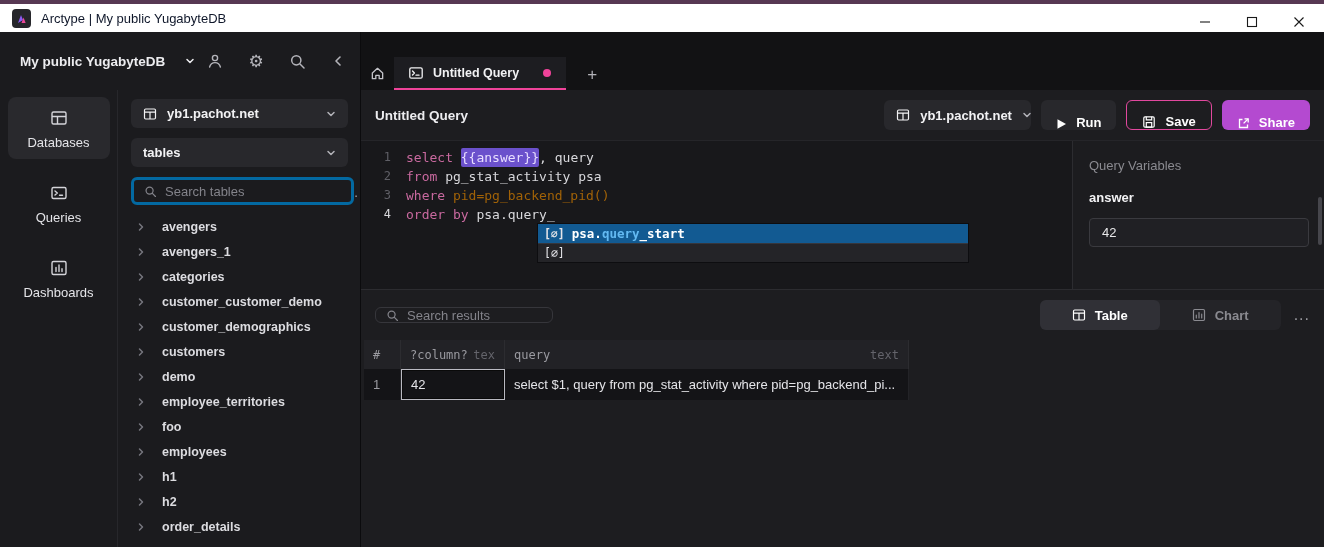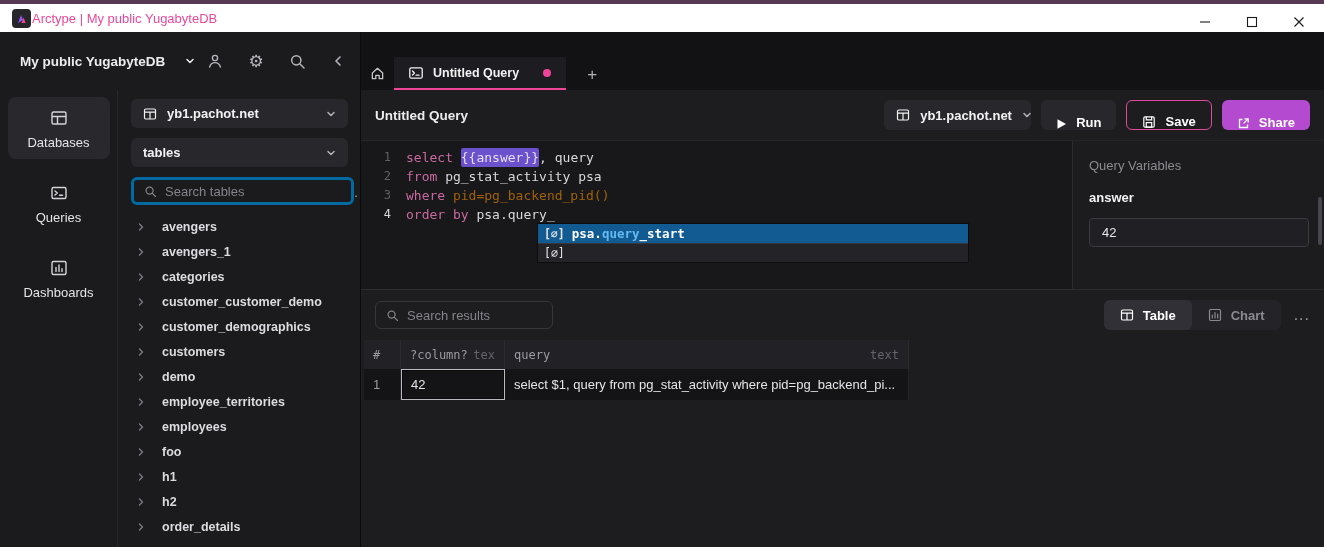--- a/index.html
+++ b/index.html
@@ -4,21 +4,21 @@
 <style>
   *{margin:0;padding:0;box-sizing:border-box;}
   html,body{background:#0e0e10;}
   .window{position:relative;width:1324px;height:547px;background:#1d1d20;overflow:hidden;
           font-family:"Liberation Sans",sans-serif;color:#e8e8ea;}
   
   .titlebar{position:absolute;top:0;left:0;right:0;height:32px;background:#ffffff;
             border-top:4px solid #573853;display:flex;align-items:center;padding-left:12px;}
   .app-icon{width:19px;height:19px;border-radius:4px;background:#26262b;display:flex;
             align-items:center;justify-content:center;}
-  .tb-title{margin-left:1px;font-size:13px;color:#ec4899;}
+  .tb-title{margin-left:10px;font-size:13px;color:#0f172a;}
   .win-controls{position:absolute;right:2px;top:4px;height:28px;display:flex;align-items:center;}
   .win-btn{width:47px;height:28px;display:flex;align-items:center;justify-content:center;color:#1a1a1a;}
   
   .left{position:absolute;top:32px;left:0;width:360px;bottom:0;background:#1b1b1e;}
   .left-header{height:58px;display:flex;align-items:center;}
   .workspace{margin-left:20px;display:flex;align-items:center;gap:20px;font-size:13.5px;
              font-weight:600;color:#ececef;cursor:pointer;}
   .hdr-icons{margin-left:auto;margin-right:13px;display:flex;align-items:center;gap:23px;color:#b4b4ba;}
   .hdr-icons .ic{display:flex;align-items:center;justify-content:center;width:18px;height:18px;cursor:pointer;}
   .gear-glyph{font-size:17px;line-height:1;color:#b4b4ba;}
@@ -86,28 +86,28 @@
   
   .vars-panel{width:252px;background:#1c1c1f;border-left:1px solid #2c2c30;padding:17px 16px 0;position:relative;}
   .vars-title{color:#8a8a90;font-size:13px;margin-bottom:17px;}
   .vars-name{color:#f2f2f4;font-size:13px;font-weight:700;margin-bottom:13px;}
   .vars-input{width:220px;height:29px;background:#202024;border:1px solid #3a3a3f;border-radius:4px;
               color:#e8e8ea;font-size:13px;padding:0 12px;outline:none;
               font-family:"Liberation Sans",sans-serif;}
   .vars-scrollbar{position:absolute;right:2px;top:56px;width:4px;height:48px;background:#46464c;border-radius:2px;}
   
   .results-toolbar{position:absolute;top:258px;left:0;right:0;height:50px;display:flex;align-items:center;padding:0 14px;}
-  .results-search{width:178px;height:28px;border:1px solid #36363b;border-radius:6px;display:flex;
+  .results-search{width:178px;height:16px;border:1px solid #36363b;border-radius:6px;display:flex;
                   align-items:center;gap:8px;padding:0 10px;color:#83838a;}
   .results-search input{flex:1;min-width:0;background:transparent;border:none;outline:none;color:#c9c9ce;
                         font-size:13px;font-family:"Liberation Sans",sans-serif;}
   .results-search input::placeholder{color:#83838a;}
   .rt-right{margin-left:auto;display:flex;align-items:center;}
   .toggle-group{display:flex;background:#242428;border-radius:6px;height:30px;}
-  .toggle{display:flex;align-items:center;gap:9px;padding:0 16px;font-size:13px;font-weight:600;
+  .toggle{display:flex;align-items:center;gap:9px;padding:0 32px;font-size:13px;font-weight:600;
           color:#8a8a90;cursor:pointer;border-radius:6px;}
   .toggle.active{background:#303036;color:#ffffff;}
   .rt-ellipsis{margin-left:13px;color:#9a9aa0;font-size:16px;letter-spacing:1px;cursor:pointer;}
   .results-table{position:absolute;top:308px;left:3px;}
   .rt-header{display:flex;height:29px;background:#222226;font-family:"DejaVu Sans Mono",monospace;
              font-size:12px;color:#9a9aa0;}
   .rt-hcell{display:flex;align-items:center;border-right:1px solid #2c2c30;padding:0 9px;}
   .rt-hcell .coltype{margin-left:auto;color:#64646b;}
   .rt-row{display:flex;height:31px;background:#141417;font-size:13px;color:#e4e4e8;}
   .rt-cell{display:flex;align-items:center;border-right:1px solid #232327;padding:0 9px;}
@@ -312,29 +312,29 @@
               </svg>
             </span>
             <span>employee_territories</span>
           </div>
         <div class="table-item">
             <span class="tchev">
               <svg width="10" height="10" viewBox="0 0 10 10" fill="none" stroke="currentColor" stroke-width="1.5">
                 <path d="M3.5 2 L6.5 5 L3.5 8" stroke-linecap="round" stroke-linejoin="round"></path>
               </svg>
             </span>
+            <span>foo</span>
+          </div>
+        <div class="table-item">
+            <span class="tchev">
+              <svg width="10" height="10" viewBox="0 0 10 10" fill="none" stroke="currentColor" stroke-width="1.5">
+                <path d="M3.5 2 L6.5 5 L3.5 8" stroke-linecap="round" stroke-linejoin="round"></path>
+              </svg>
+            </span>
             <span>employees</span>
-          </div>
-        <div class="table-item">
-            <span class="tchev">
-              <svg width="10" height="10" viewBox="0 0 10 10" fill="none" stroke="currentColor" stroke-width="1.5">
-                <path d="M3.5 2 L6.5 5 L3.5 8" stroke-linecap="round" stroke-linejoin="round"></path>
-              </svg>
-            </span>
-            <span>foo</span>
           </div>
         <div class="table-item">
             <span class="tchev">
               <svg width="10" height="10" viewBox="0 0 10 10" fill="none" stroke="currentColor" stroke-width="1.5">
                 <path d="M3.5 2 L6.5 5 L3.5 8" stroke-linecap="round" stroke-linejoin="round"></path>
               </svg>
             </span>
             <span>h1</span>
           </div>
         <div class="table-item">

